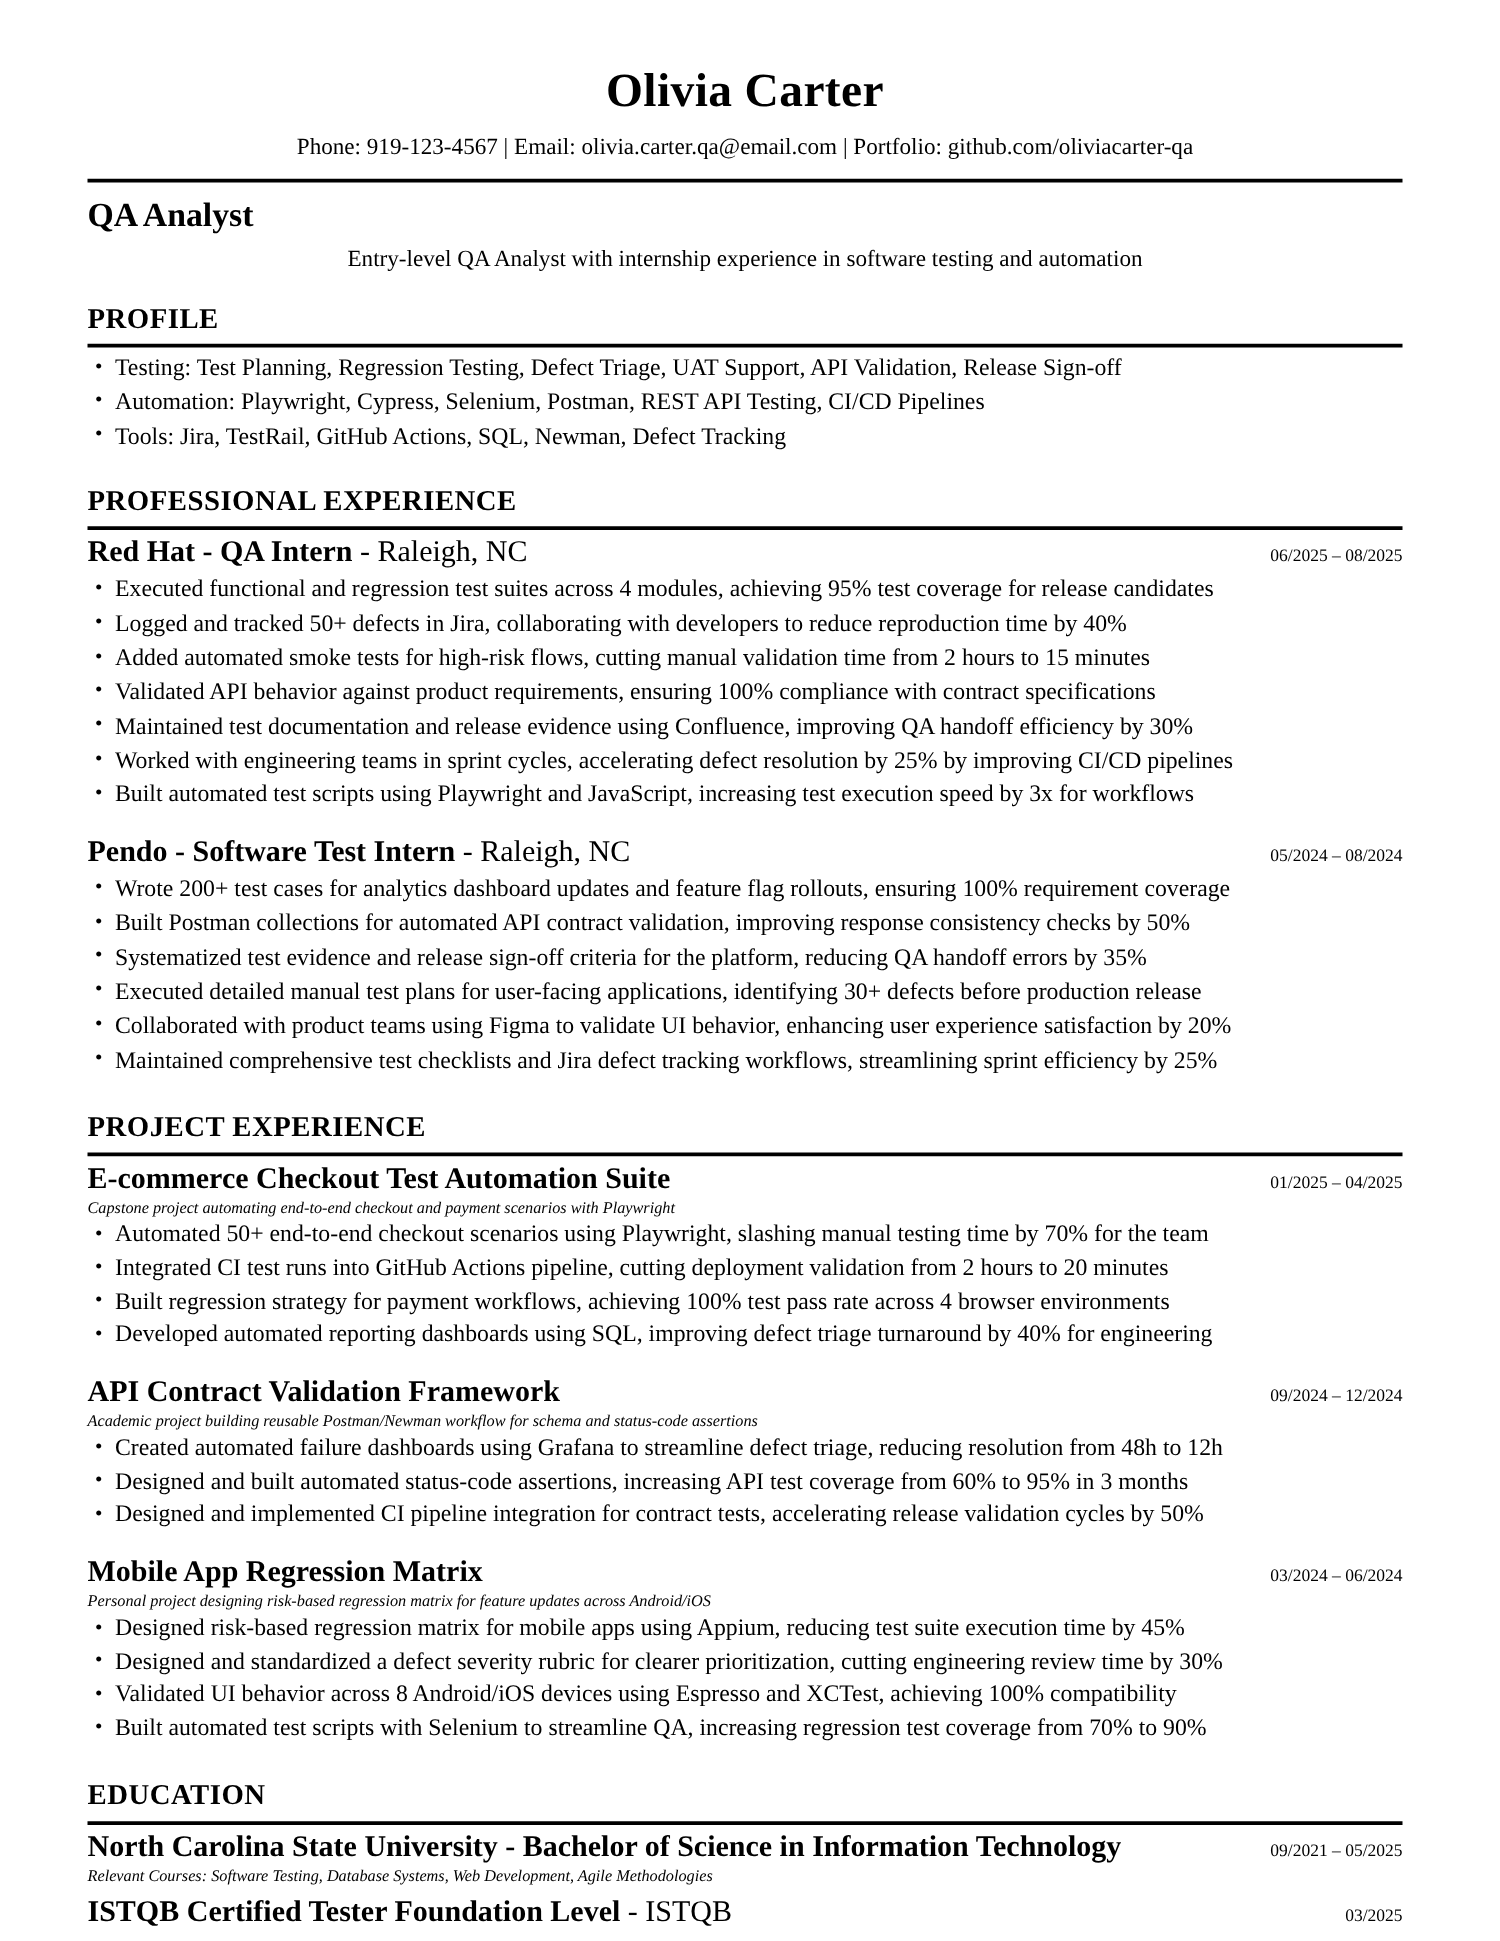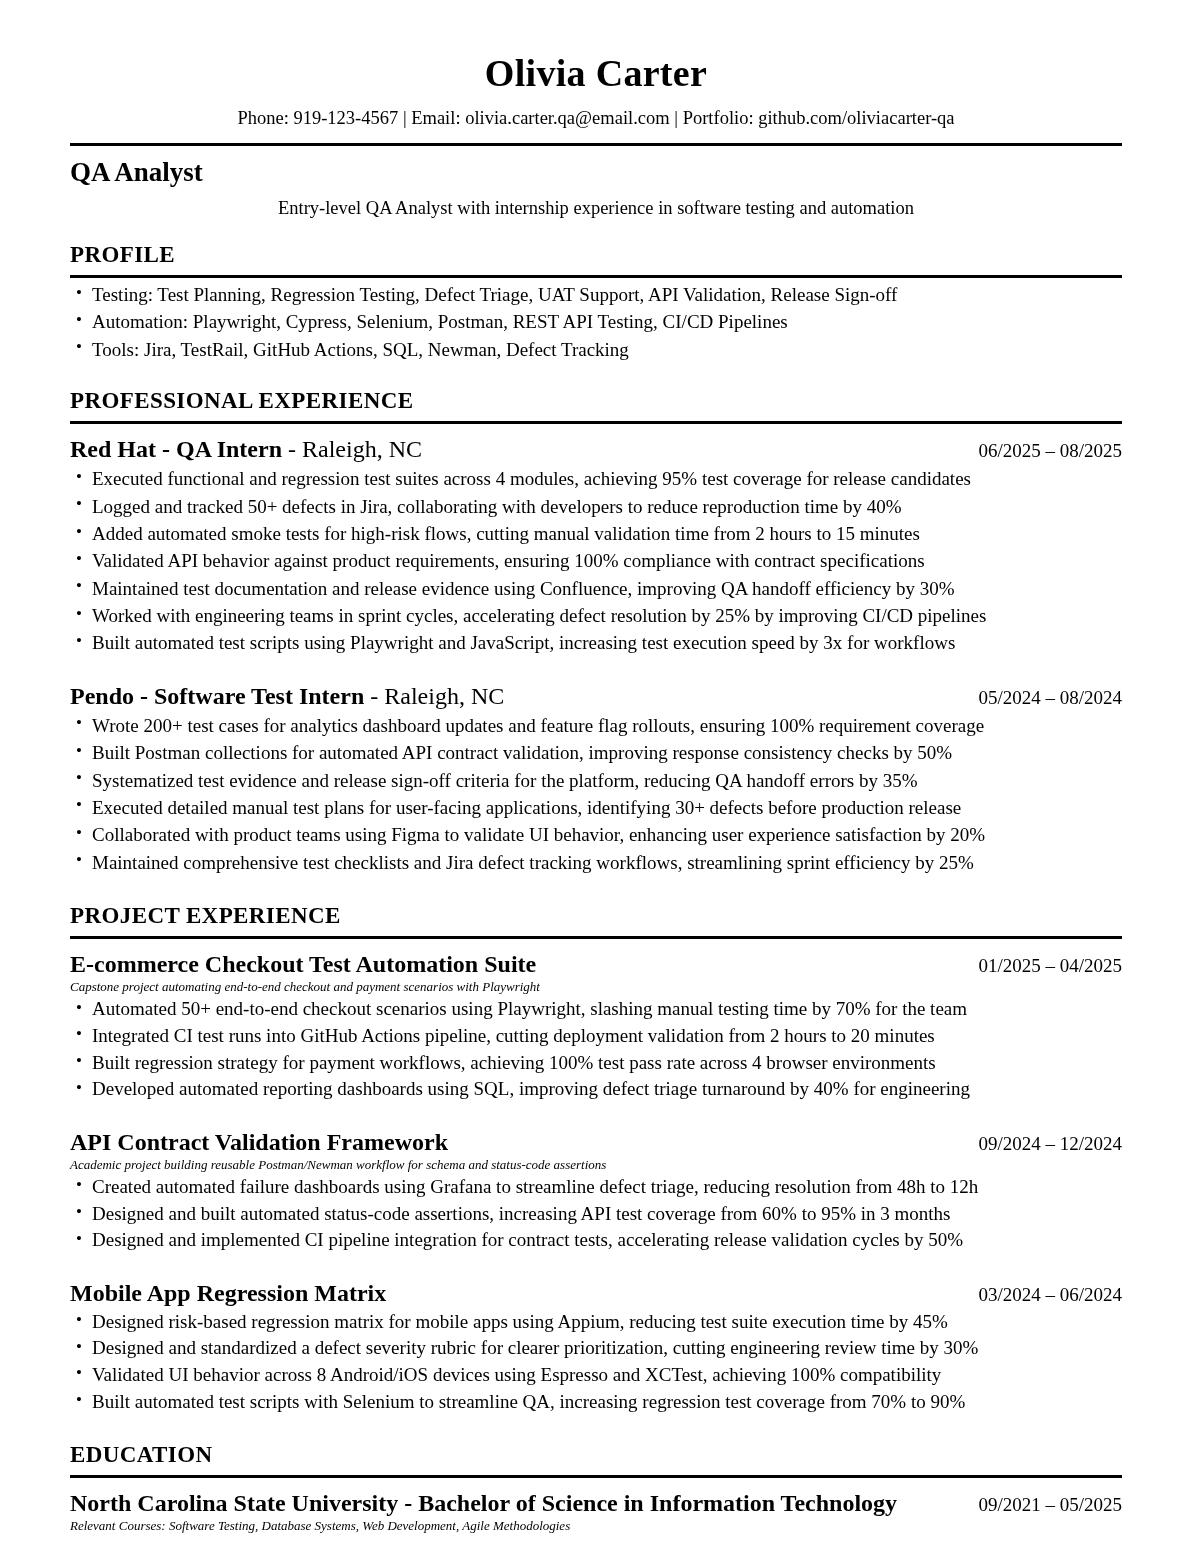--- a/index.html
+++ b/index.html
@@ -86,23 +86,22 @@
   }
   .entry-title {
     font-size: 24px;
     font-weight: bold;
     white-space: nowrap;
   }
   .entry-title .light {
     font-weight: normal;
   }
   .entry-date {
-    font-size: 19px;
+    font-size: 14px;
     white-space: nowrap;
-    margin-top: 12px;
   }
   .entry-sub {
     font-size: 13px;
     font-style: italic;
     line-height: 1.25;
     margin: 0 0 1px 0;
   }
 
   
   ul.bullets {
@@ -220,20 +219,21 @@
         <li>Designed and built automated status-code assertions, increasing API test coverage from 60% to 95% in 3 months</li>
         <li>Designed and implemented CI pipeline integration for contract tests, accelerating release validation cycles by 50%</li>
       </ul>
     </div>
 
     <div class="entry">
       <div class="entry-head">
         <div class="entry-title"><span>Mobile App Regression Matrix</span><span class="light"></span></div>
         <div class="entry-date">03/2024 – 06/2024</div>
       </div>
+      <div class="entry-sub">Personal project designing risk-based regression matrix for feature updates across Android/iOS</div>
       <ul class="bullets tight">
         <li>Designed risk-based regression matrix for mobile apps using Appium, reducing test suite execution time by 45%</li>
         <li>Designed and standardized a defect severity rubric for clearer prioritization, cutting engineering review time by 30%</li>
         <li>Validated UI behavior across 8 Android/iOS devices using Espresso and XCTest, achieving 100% compatibility</li>
         <li>Built automated test scripts with Selenium to streamline QA, increasing regression test coverage from 70% to 90%</li>
       </ul>
     </div>
   </div>
 
   <div class="gap-after-section"></div>

